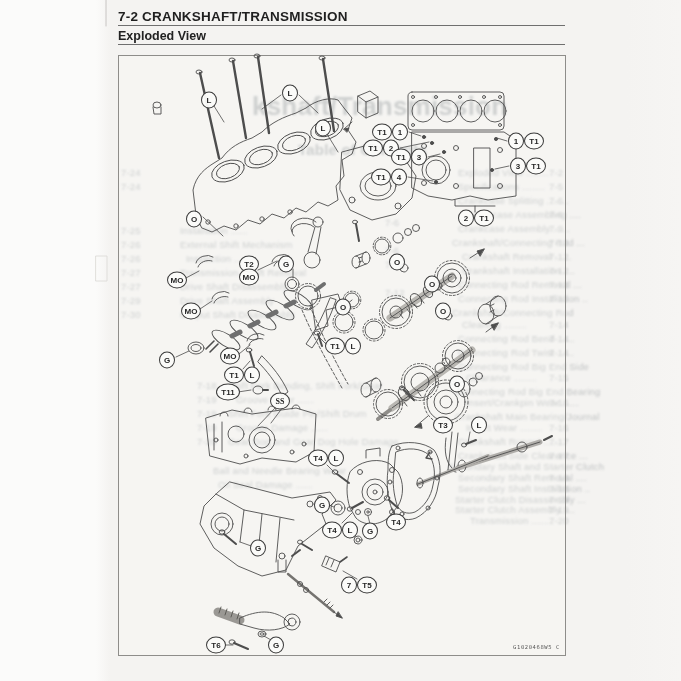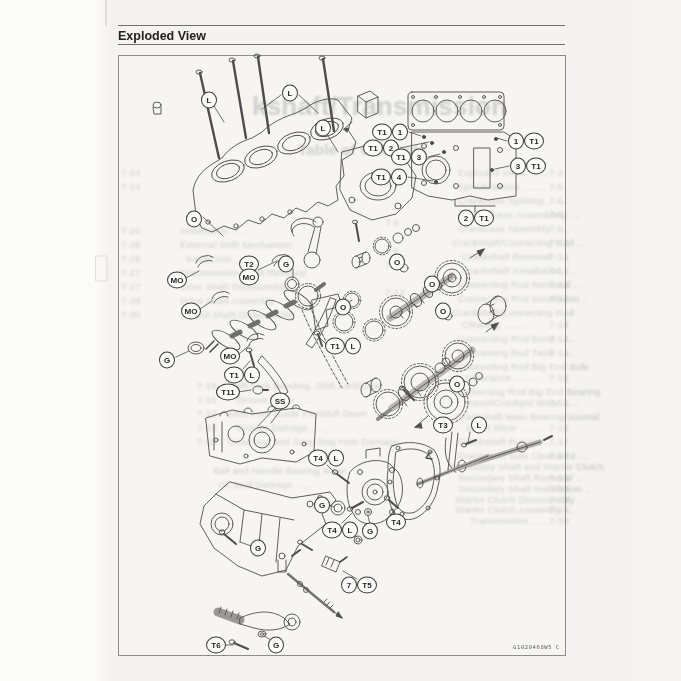--- a/index.html
+++ b/index.html
@@ -118,20 +118,21 @@
       <div class="gfrag" style="left: 236px; top: 422px;">Groove Damage ......</div>
       <div class="gfrag" style="left: 228px; top: 436px;">Gear Dog and Gear Dog Hole Damage</div>
       <div class="gfrag" style="left: 213px; top: 465px;">Ball and Needle Bearing Wear</div>
       <div class="gfrag" style="left: 218px; top: 479px;">Oil Seal Damage ......</div>
       <div class="gfrag" style="left: 385px; top: 217px;">7-6</div>
       <div class="gfrag" style="left: 385px; top: 245px;">7-6</div>
       <div class="gfrag" style="left: 385px; top: 259px;">7-12</div>
       <div class="gfrag" style="left: 385px; top: 287px;">7-12</div>
     </div>
 
+  <div class="hdr1">7-2 CRANKSHAFT/TRANSMISSION</div>
   <div class="rule r1"></div>
   <div class="hdr2">Exploded View</div>
   <div class="rule r2"></div>
 
   <div id="frame"></div>
 
   <svg width="681" height="681" viewBox="0 0 681 681">
     <g stroke="#4d4d4d" stroke-width=".9" fill="none" stroke-linecap="round" stroke-linejoin="round">
 
       <line x1="106" y1="0" x2="106" y2="26" stroke="#c2c0bd"></line>
@@ -468,21 +469,21 @@
       <div class="co" style="left: 177px; top: 280px; width: 18px;">MO</div>
       <div class="co" style="left: 286px; top: 264px; width: 14px;">G</div>
       <div class="co" style="left: 191px; top: 311px; width: 18px;">MO</div>
       <div class="co" style="left: 167px; top: 360px; width: 14px;">G</div>
       <div class="co" style="left: 230px; top: 356px; width: 18px;">MO</div>
       <div class="co" style="left: 234px; top: 375px; width: 18px;">T1</div>
       <div class="co" style="left: 252px; top: 375px; width: 14px;">L</div>
       <div class="co" style="left: 228px; top: 392px; width: 22px;">T11</div>
       <div class="co" style="left: 335px; top: 346px; width: 18px;">T1</div>
       <div class="co" style="left: 353px; top: 346px; width: 14px;">L</div>
-      <div class="co" style="left: 280px; top: 401px; width: 18px;">SS</div>
+      <div class="co" style="left: 280px; top: 401px; width: 18px; font-family: Liberation Serif, serif;">SS</div>
       <div class="co" style="left: 382px; top: 132px; width: 18px;">T1</div>
       <div class="co" style="left: 400px; top: 132px; width: 14px;">1</div>
       <div class="co" style="left: 373px; top: 148px; width: 18px;">T1</div>
       <div class="co" style="left: 391px; top: 148px; width: 14px;">2</div>
       <div class="co" style="left: 401px; top: 157px; width: 18px;">T1</div>
       <div class="co" style="left: 419px; top: 157px; width: 14px;">3</div>
       <div class="co" style="left: 381px; top: 177px; width: 18px;">T1</div>
       <div class="co" style="left: 399px; top: 177px; width: 14px;">4</div>
       <div class="co" style="left: 516px; top: 141px; width: 14px;">1</div>
       <div class="co" style="left: 534px; top: 141px; width: 18px;">T1</div>

